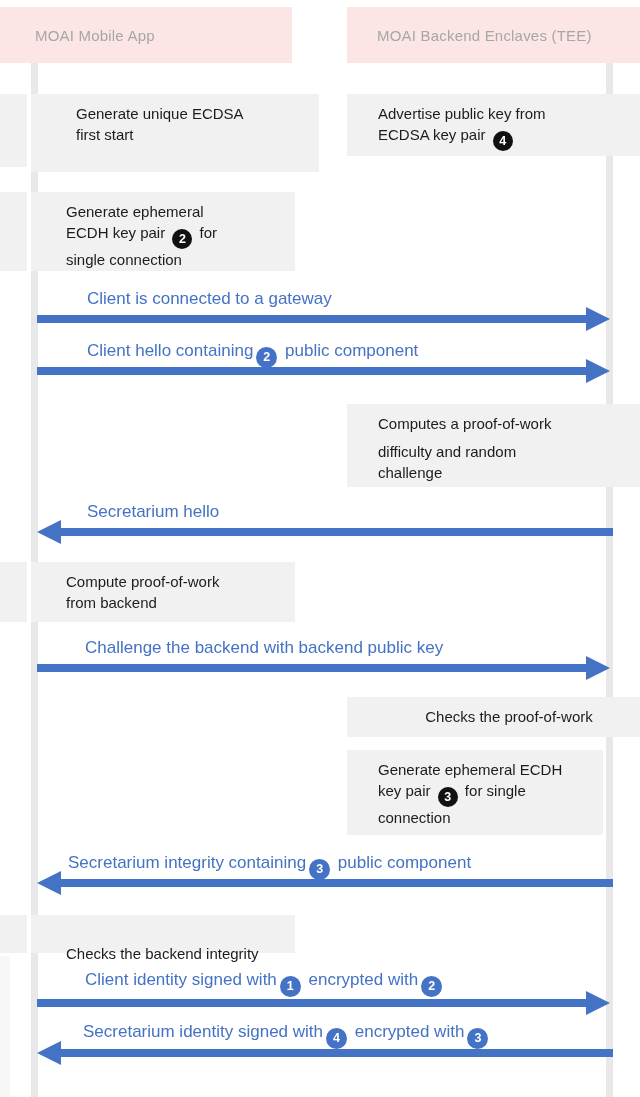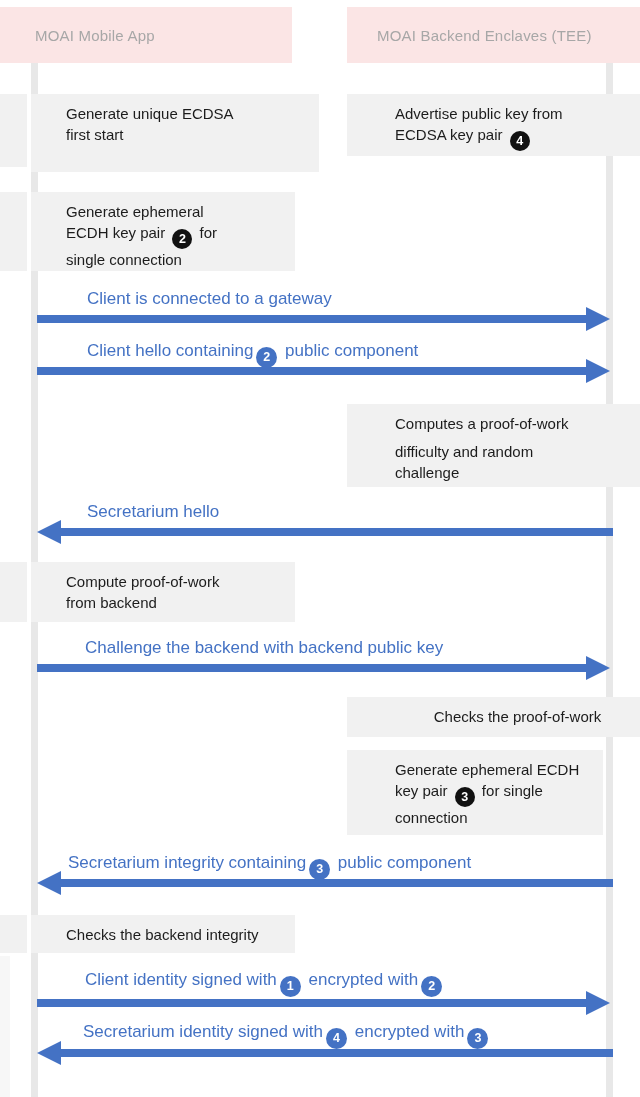--- a/index.html
+++ b/index.html
@@ -12,21 +12,21 @@
     font-size:15px;letter-spacing:.2px;
   }
   .header.left{left:0;width:292px;padding-left:35px;box-sizing:border-box;}
   .header.right{left:347px;width:293px;padding-left:30px;box-sizing:border-box;}
   .lifeline{position:absolute;top:63px;bottom:0;width:7px;}
   .note{
     position:absolute;box-sizing:border-box;font-size:15px;line-height:21px;
   }
   .note .pad{padding-top:9px;}
   .note.left .pad{padding-left:35px;}
-  .note.right .pad{padding-left:48px;}
+  .note.right .pad{padding-left:31px;}
   .badge{
     display:inline-block;width:20px;height:20px;border-radius:50%;
     color:#fff;font-size:12.5px;font-weight:bold;text-align:center;line-height:20px;
     vertical-align:-5px;margin:0 3px;
   }
   .msg-label{
     position:absolute;font-size:17px;line-height:23px;white-space:nowrap;
   }
   .msg-label .badge{width:21px;height:21px;line-height:21px;vertical-align:-5px;}
   .shaft{position:absolute;height:8px;}
@@ -48,21 +48,21 @@
   <div class="lifeline" style="left: 31px; background: rgb(232, 232, 232);"></div>
   <div class="lifeline" style="left: 606px; background: rgb(232, 232, 232);"></div>
 
   <div class="edge-artifact" style="left: 0px; top: 94px; width: 27px; height: 73px; background: rgb(241, 241, 241);"></div>
   <div class="edge-artifact" style="left: 0px; top: 192px; width: 27px; height: 79px; background: rgb(241, 241, 241);"></div>
   <div class="edge-artifact" style="left: 0px; top: 562px; width: 27px; height: 60px; background: rgb(241, 241, 241);"></div>
   <div class="edge-artifact" style="left: 0px; top: 915px; width: 27px; height: 38px; background: rgb(241, 241, 241);"></div>
   <div class="edge-artifact" style="left: 0px; top: 956px; width: 10px; height: 141px; opacity: 0.55; background: rgb(241, 241, 241);"></div>
 
   <div id="notes-layer">
-      <div class="note left" style="left: 31px; top: 94px; width: 288px; height: 78px; background: rgb(241, 241, 241); color: rgb(28, 28, 28);">
+      <div class="note left" style="left: 31px; top: 94px; width: 288px; height: 78px; background: rgb(241, 241, 241); color: rgb(28, 28, 28); padding-left: 10px;">
         <div class="pad">
           <div style="white-space: nowrap;"><span>Generate unique ECDSA</span></div>
           <div style="white-space: nowrap;"><span>first start</span></div>
         </div>
       </div>
       <div class="note right" style="left: 347px; top: 94px; width: 293px; height: 62px; background: rgb(241, 241, 241); color: rgb(28, 28, 28);">
         <div class="pad">
           <div style="white-space: nowrap;"><span>Advertise public key from</span></div>
           <div style="white-space: nowrap;"><span>ECDSA key pair </span><span class="badge" style="background: rgb(17, 17, 17); color: rgb(255, 255, 255);">4</span></div>
         </div>
@@ -94,21 +94,21 @@
       </div>
       <div class="note right" style="left: 347px; top: 750px; width: 256px; height: 85px; background: rgb(241, 241, 241); color: rgb(28, 28, 28);">
         <div class="pad">
           <div style="white-space: nowrap;"><span>Generate ephemeral ECDH</span></div>
           <div style="white-space: nowrap;"><span>key pair </span><span class="badge" style="background: rgb(17, 17, 17); color: rgb(255, 255, 255);">3</span><span> for single</span></div>
           <div style="white-space: nowrap;"><span>connection</span></div>
         </div>
       </div>
       <div class="note left" style="left: 31px; top: 915px; width: 264px; height: 38px; background: rgb(241, 241, 241); color: rgb(28, 28, 28);">
         <div class="pad">
-          <div style="white-space: nowrap;"><span>Checks the backend integrity</span></div>
+          <div style="white-space: nowrap; margin-top: 19px;"><span>Checks the backend integrity</span></div>
         </div>
       </div>
     </div>
   <div id="messages-layer">
       <div class="msg-label" style="left: 87px; top: 287px; color: rgb(68, 114, 196);"><span>Client is connected to a gateway</span></div>
       <div class="shaft" style="background: rgb(68, 114, 196); top: 315px; left: 37px; width: 549px;"></div>
       <div class="head" style="top: 307px; left: 586px; border-left: 24px solid rgb(68, 114, 196);"></div>
       <div class="msg-label" style="left: 87px; top: 339px; color: rgb(68, 114, 196);"><span>Client hello containing</span><span class="badge" style="background: rgb(68, 114, 196); color: rgb(255, 255, 255);">2</span><span> public component</span></div>
       <div class="shaft" style="background: rgb(68, 114, 196); top: 367px; left: 37px; width: 549px;"></div>
       <div class="head" style="top: 359px; left: 586px; border-left: 24px solid rgb(68, 114, 196);"></div>

